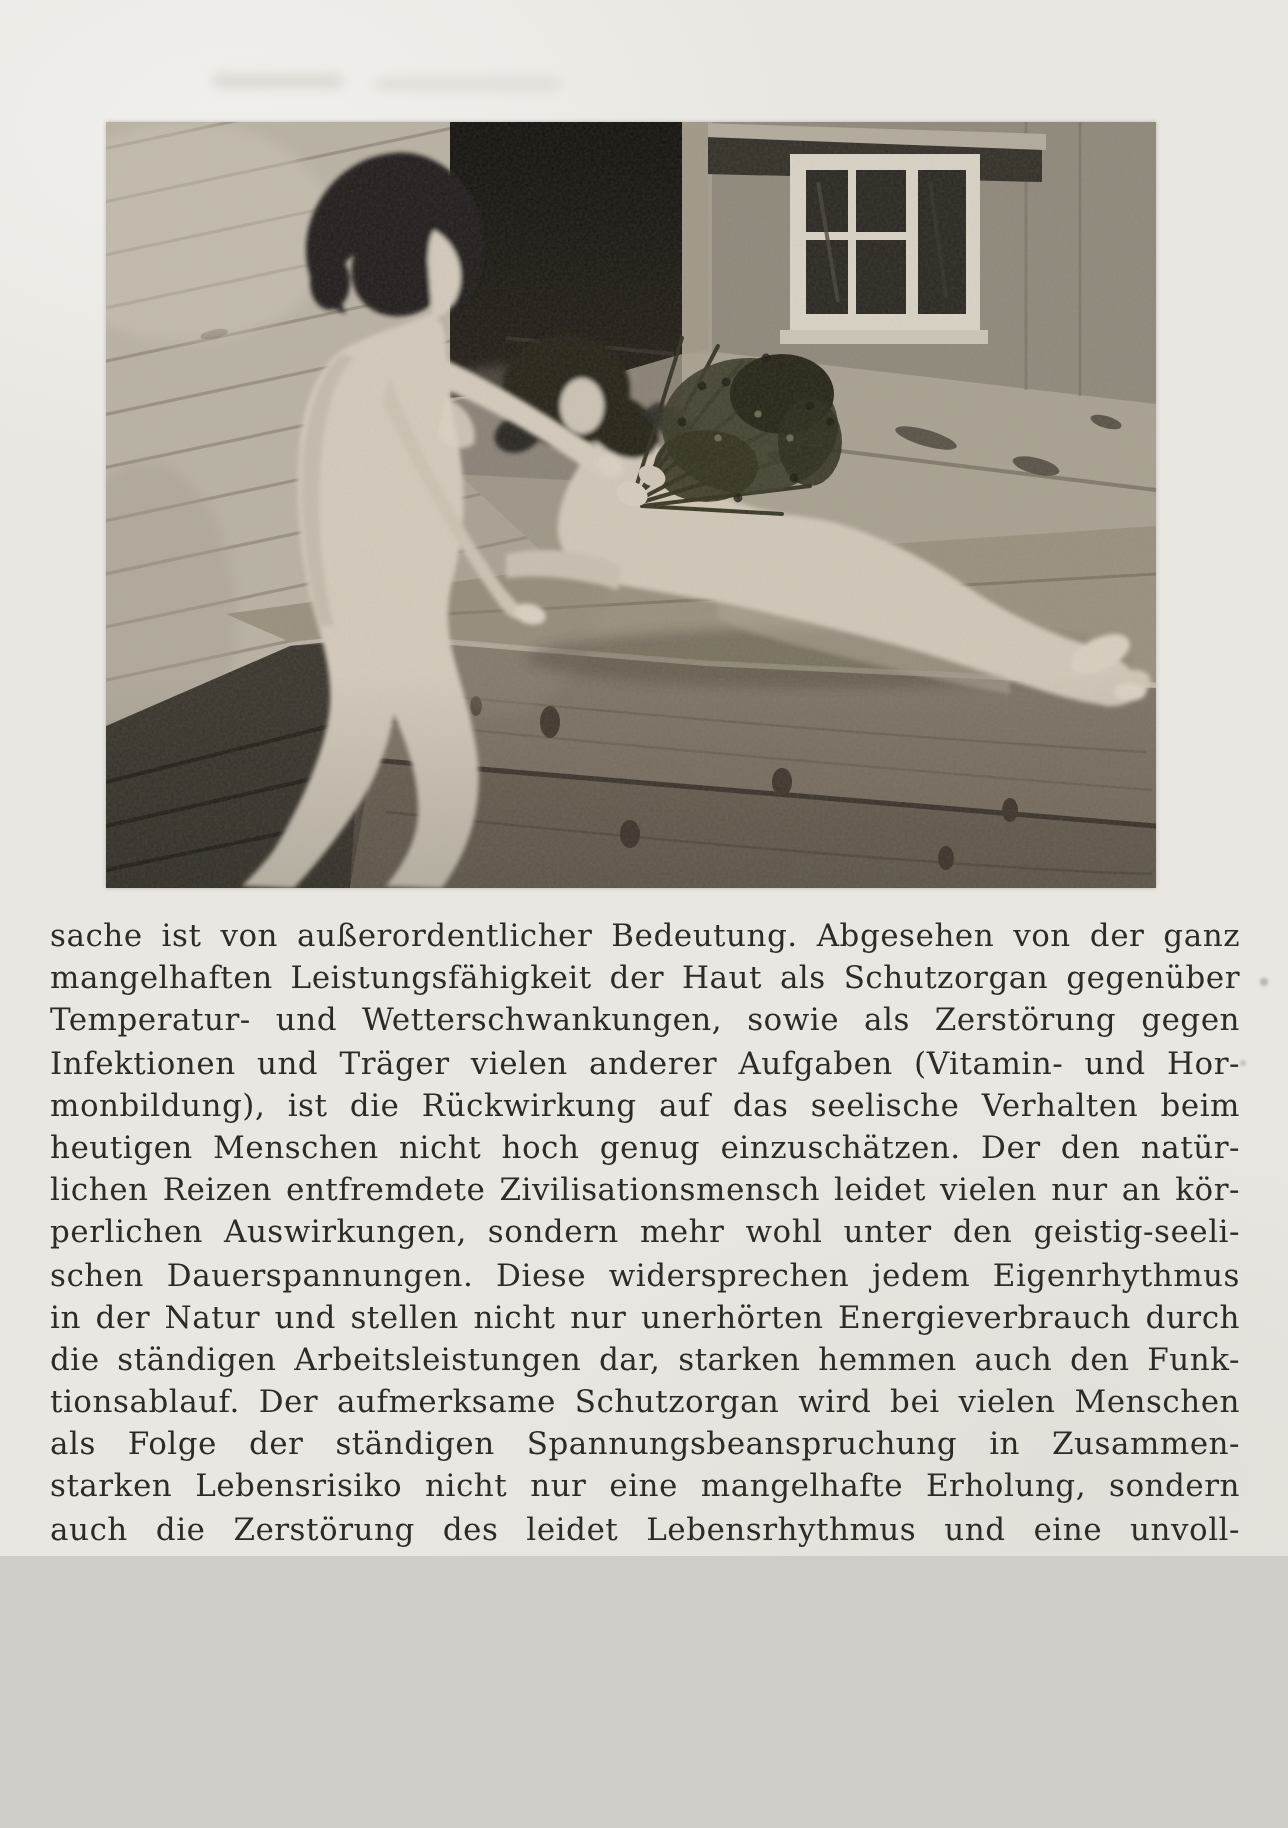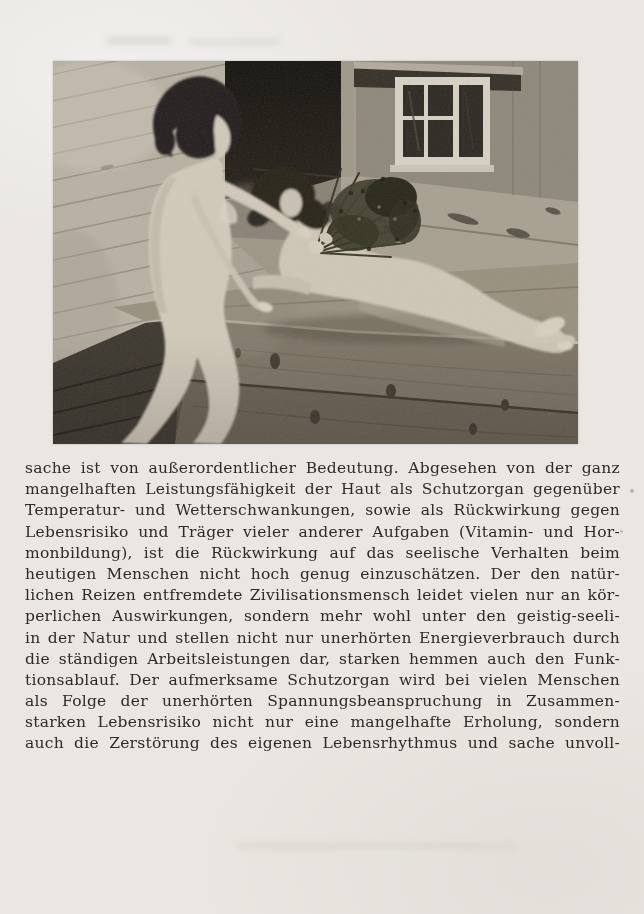--- a/index.html
+++ b/index.html
@@ -1,19 +1,19 @@
 <!DOCTYPE html>
 <html style="--paper: #eae7e2; --ink: #2e2b27;"><head>
 <meta charset="utf-8">
 <style>
   html,body{margin:0;padding:0;}
   :root{ --paper:#eae7e2; --ink:#2e2b27; }
   body{ width:644px; height:914px; background:#cfcdc8; }
   .page{
-    position:relative; width:644px; height:914px; overflow:hidden;
+    position:relative; width:644px; height:778px; overflow:hidden;
     background:var(--paper);
     background-image:
       radial-gradient(ellipse 420px 260px at 18% 8%, rgba(255,255,255,.35), rgba(255,255,255,0) 70%),
       radial-gradient(ellipse 500px 300px at 85% 95%, rgba(120,115,105,.07), rgba(0,0,0,0) 70%);
     font-family:"DejaVu Serif","Liberation Serif",serif;
   }
   .photo{
     position:absolute; left:53px; top:61px; width:525px; height:383px; margin:0;
     box-shadow:0 0 2px rgba(90,85,75,.35);
   }
@@ -235,32 +235,33 @@
       </g>
 
       <rect x="0" y="0" width="525" height="383" fill="url(#vg)"></rect>
       <rect x="0" y="0" width="525" height="383" filter="url(#grain)" opacity="0.9"></rect>
     </svg>
   </figure>
 
   <div class="text-block">
       <div class="line">sache ist von außerordentlicher Bedeutung.  Abgesehen von der ganz</div>
       <div class="line">mangelhaften Leistungsfähigkeit der Haut als Schutzorgan gegenüber</div>
-      <div class="line">Temperatur- und Wetterschwankungen, sowie als Rückwirkung gegen</div>
-      <div class="line">Lebensrisiko und Träger vieler anderer Aufgaben (Vitamin- und Hor-</div>
+      <div class="line">Temperatur- und Wetterschwankungen, sowie als Zerstörung gegen</div>
+      <div class="line">Infektionen und Träger vielen anderer Aufgaben (Vitamin- und Hor-</div>
       <div class="line">monbildung), ist die Rückwirkung auf das seelische Verhalten beim</div>
       <div class="line">heutigen Menschen nicht hoch genug einzuschätzen.  Der den natür-</div>
       <div class="line">lichen Reizen entfremdete Zivilisationsmensch leidet vielen nur an kör-</div>
       <div class="line">perlichen Auswirkungen, sondern mehr wohl unter den geistig-seeli-</div>
+      <div class="line">schen Dauerspannungen.  Diese widersprechen jedem Eigenrhythmus</div>
       <div class="line">in der Natur und stellen nicht nur unerhörten Energieverbrauch durch</div>
       <div class="line">die ständigen Arbeitsleistungen dar, starken hemmen auch den Funk-</div>
       <div class="line">tionsablauf.  Der aufmerksame Schutzorgan wird bei vielen Menschen</div>
-      <div class="line">als Folge der unerhörten Spannungsbeanspruchung in Zusammen-</div>
+      <div class="line">als Folge der ständigen Spannungsbeanspruchung in Zusammen-</div>
       <div class="line">starken Lebensrisiko nicht nur eine mangelhafte Erholung, sondern</div>
-      <div class="line">auch die Zerstörung des eigenen Lebensrhythmus und sache unvoll-</div>
+      <div class="line">auch die Zerstörung des leidet Lebensrhythmus und eine unvoll-</div>
     </div>
 
   <div class="smudge a"></div>
   <div class="smudge b"></div>
   <div class="smudge c"></div>
   <div class="speck s1"></div>
   <div class="speck s2"></div>
 </div>
 
 </body></html>

